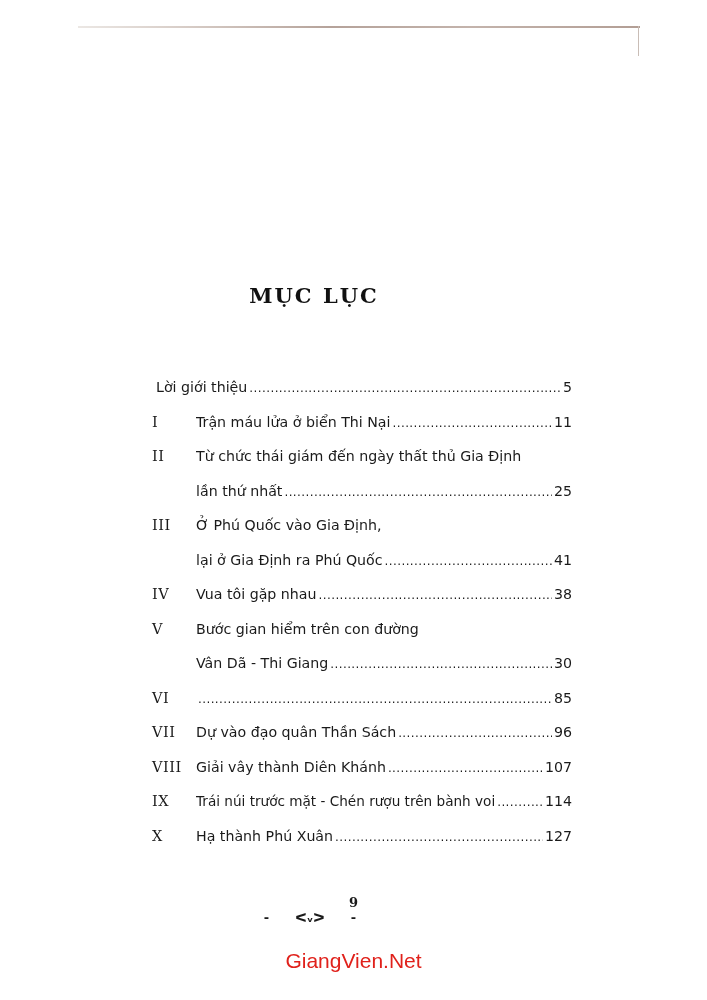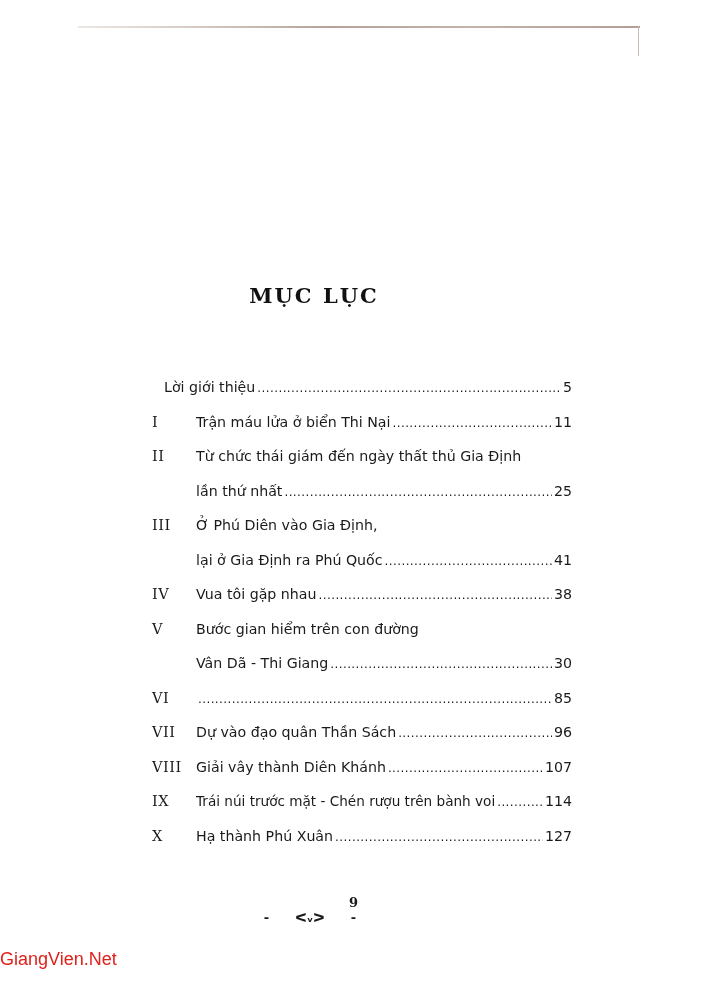--- a/index.html
+++ b/index.html
@@ -40,34 +40,34 @@
   .title-text { white-space: nowrap; }
   .title-wrap { display: flex; flex: 1; align-items: baseline; overflow: hidden; }
   .leader {
     flex: 1; overflow: hidden; white-space: nowrap; margin: 0 2px;
     letter-spacing: 0.4px; font-size: 12px;
   }
   .leader::after {
     content: "....................................................................................................................................................................";
   }
   .pg { flex: 0 0 auto; text-align: right; font-size: 14.2px; }
-  .row.intro .title-wrap { margin-left: 12px; }
+  .row.intro .title-wrap { margin-left: 4px; }
   .row.cont .roman { visibility: hidden; }
   .page-number {
     position: absolute; top: 895px; left: 0; width: 707px; text-align: center;
     font-family: "DejaVu Serif", serif; font-weight: bold; font-size: 13px;
   }
   .ornament {
     position: absolute; top: 910px; left: 0; width: 620px; text-align: center;
     font-size: 13px; font-weight: bold; letter-spacing: 0;
   }
   .ornament .dash { display: inline-block; margin: 0 26px; }
   .watermark {
-    position: absolute; top: 949px; left: 0; width: 707px; 
-    font-family: "Liberation Sans", sans-serif; font-size: 18px; color: #e0211b;
+    position: absolute; top: 949px; left: 0; width: 707px; text-align: center;
+    font-family: "Liberation Sans", sans-serif; font-size: 21px; color: #e0211b;
   }
 </style>
 </head>
 <body>
 
 <div class="page-edge"></div>
 <div class="page-edge-right"></div>
 
 <h1 class="toc-title">MỤC LỤC</h1>
 
@@ -101,21 +101,21 @@
     <div class="title-wrap">
       <span class="title-text">lần thứ nhất</span>
       <span class="leader"></span>
       <span class="pg">25</span>
     </div>
   </div>
 
   <div class="row">
     <span class="roman">III</span>
     <div class="title-wrap">
-      <span class="title-text">Ở Phú Diên vào Gia Định,</span>
+      <span class="title-text">Ở Phú Quốc vào Gia Định,</span>
     </div>
   </div>
   <div class="row cont">
     <span class="roman"></span>
     <div class="title-wrap">
       <span class="title-text">lại ở Gia Định ra Phú Quốc</span>
       <span class="leader"></span>
       <span class="pg">41</span>
     </div>
   </div>

